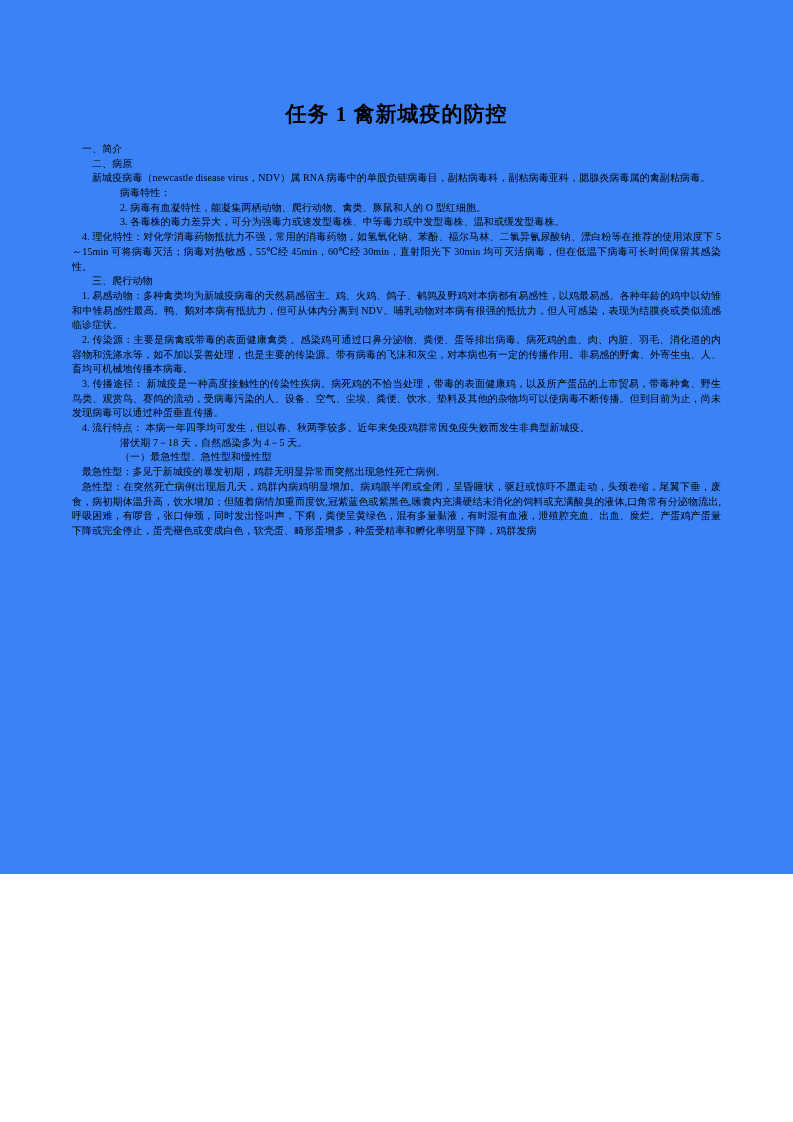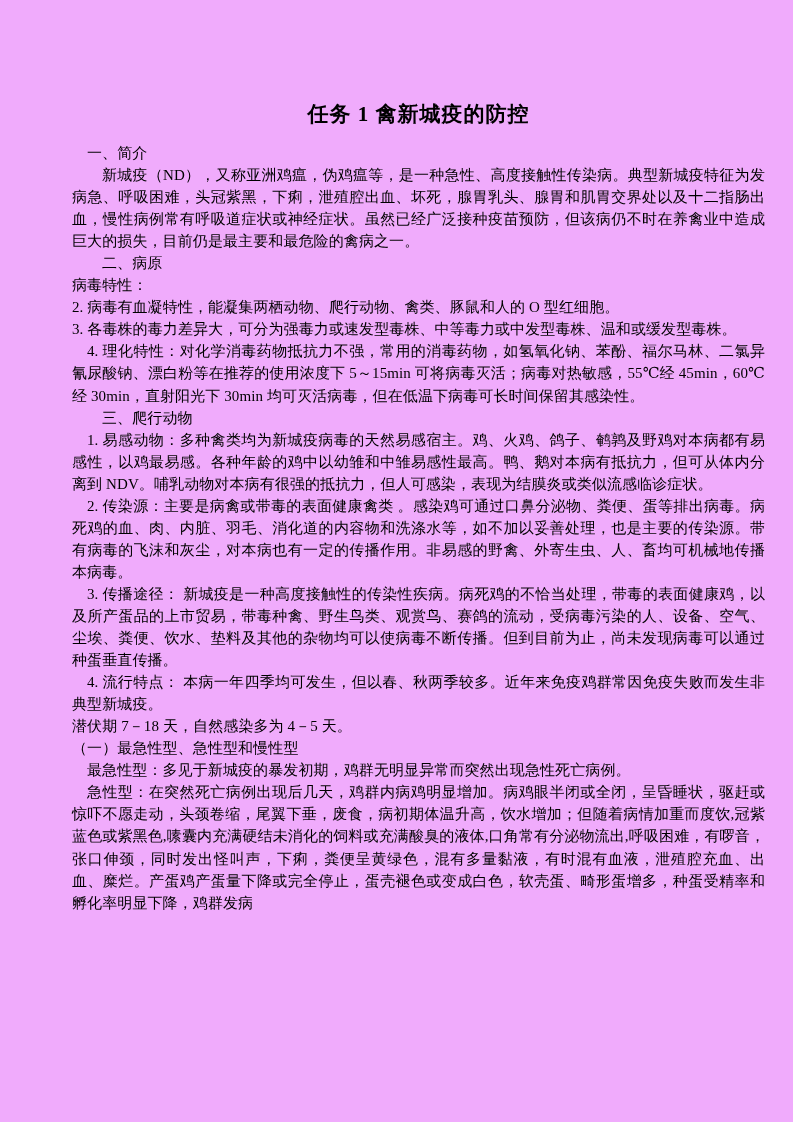--- a/index.html
+++ b/index.html
@@ -9,60 +9,61 @@
   }
   body {
     width: 793px;
     height: 1122px;
     font-family: "Liberation Serif", "DejaVu Serif", serif;
     color: #000000;
   }
   .page {
     position: relative;
     width: 793px;
-    height: 1122px;
+    height: 874px;
     box-sizing: border-box;
-    padding: 60px 28px 40px 72px;
-    background: #f0abfc;
+    padding: 60px 72px 40px 72px;
+    background: #3b82f6;
   }
   .doc-title {
     text-align: center;
     font-family: "Liberation Serif", "DejaVu Serif", serif;
     font-weight: bold;
     font-size: 21px;
     letter-spacing: 1px;
     margin: 40px 0 14px 0;
   }
   .para {
-    font-size: 15px;
+    font-size: 10px;
     line-height: 1.47;
     text-align: justify;
     text-justify: inter-ideograph;
     margin: 0;
     letter-spacing: 0.1px;
   }
   .indent-2 {
     text-indent: 2em;
   }
   .indent-1 {
     text-indent: 1em;
   }
   .indent-0 {
     text-indent: 0;
+    margin-left: 48px;
   }
 </style>
 </head>
 <body>
 
 <div class="page">
   <h1 class="doc-title">任务 1  禽新城疫的防控</h1>
   <div class="body">
     <p class="para indent-1">一、简介</p>
-    <p class="para indent-2">新城疫（ND），又称亚洲鸡瘟，伪鸡瘟等，是一种急性、高度接触性传染病。典型新城疫特征为发病急、呼吸困难，头冠紫黑，下痢，泄殖腔出血、坏死，腺胃乳头、腺胃和肌胃交界处以及十二指肠出血，慢性病例常有呼吸道症状或神经症状。虽然已经广泛接种疫苗预防，但该病仍不时在养禽业中造成巨大的损失，目前仍是最主要和最危险的禽病之一。</p>
     <p class="para indent-2">二、病原</p>
+    <p class="para indent-2">新城疫病毒（newcastle disease virus，NDV）属 RNA 病毒中的单股负链病毒目，副粘病毒科，副粘病毒亚科，腮腺炎病毒属的禽副粘病毒。</p>
     <p class="para indent-0">病毒特性：</p>
     <p class="para indent-0">2. 病毒有血凝特性，能凝集两栖动物、爬行动物、禽类、豚鼠和人的 O 型红细胞。</p>
     <p class="para indent-0">3. 各毒株的毒力差异大，可分为强毒力或速发型毒株、中等毒力或中发型毒株、温和或缓发型毒株。</p>
     <p class="para indent-1">4. 理化特性：对化学消毒药物抵抗力不强，常用的消毒药物，如氢氧化钠、苯酚、福尔马林、二氯异氰尿酸钠、漂白粉等在推荐的使用浓度下 5～15min 可将病毒灭活；病毒对热敏感，55℃经 45min，60℃经 30min，直射阳光下 30min 均可灭活病毒，但在低温下病毒可长时间保留其感染性。</p>
     <p class="para indent-2">三、爬行动物</p>
     <p class="para indent-1">1. 易感动物：多种禽类均为新城疫病毒的天然易感宿主。鸡、火鸡、鸽子、鹌鹑及野鸡对本病都有易感性，以鸡最易感。各种年龄的鸡中以幼雏和中雏易感性最高。鸭、鹅对本病有抵抗力，但可从体内分离到 NDV。哺乳动物对本病有很强的抵抗力，但人可感染，表现为结膜炎或类似流感临诊症状。</p>
     <p class="para indent-1">2. 传染源：主要是病禽或带毒的表面健康禽类 。感染鸡可通过口鼻分泌物、粪便、蛋等排出病毒。病死鸡的血、肉、内脏、羽毛、消化道的内容物和洗涤水等，如不加以妥善处理，也是主要的传染源。带有病毒的飞沫和灰尘，对本病也有一定的传播作用。非易感的野禽、外寄生虫、人、畜均可机械地传播本病毒。</p>
     <p class="para indent-1">3. 传播途径：  新城疫是一种高度接触性的传染性疾病。病死鸡的不恰当处理，带毒的表面健康鸡，以及所产蛋品的上市贸易，带毒种禽、野生鸟类、观赏鸟、赛鸽的流动，受病毒污染的人、设备、空气、尘埃、粪便、饮水、垫料及其他的杂物均可以使病毒不断传播。但到目前为止，尚未发现病毒可以通过种蛋垂直传播。</p>
     <p class="para indent-1">4. 流行特点：  本病一年四季均可发生，但以春、秋两季较多。近年来免疫鸡群常因免疫失败而发生非典型新城疫。</p>
     <p class="para indent-0">潜伏期 7－18 天，自然感染多为 4－5 天。</p>

